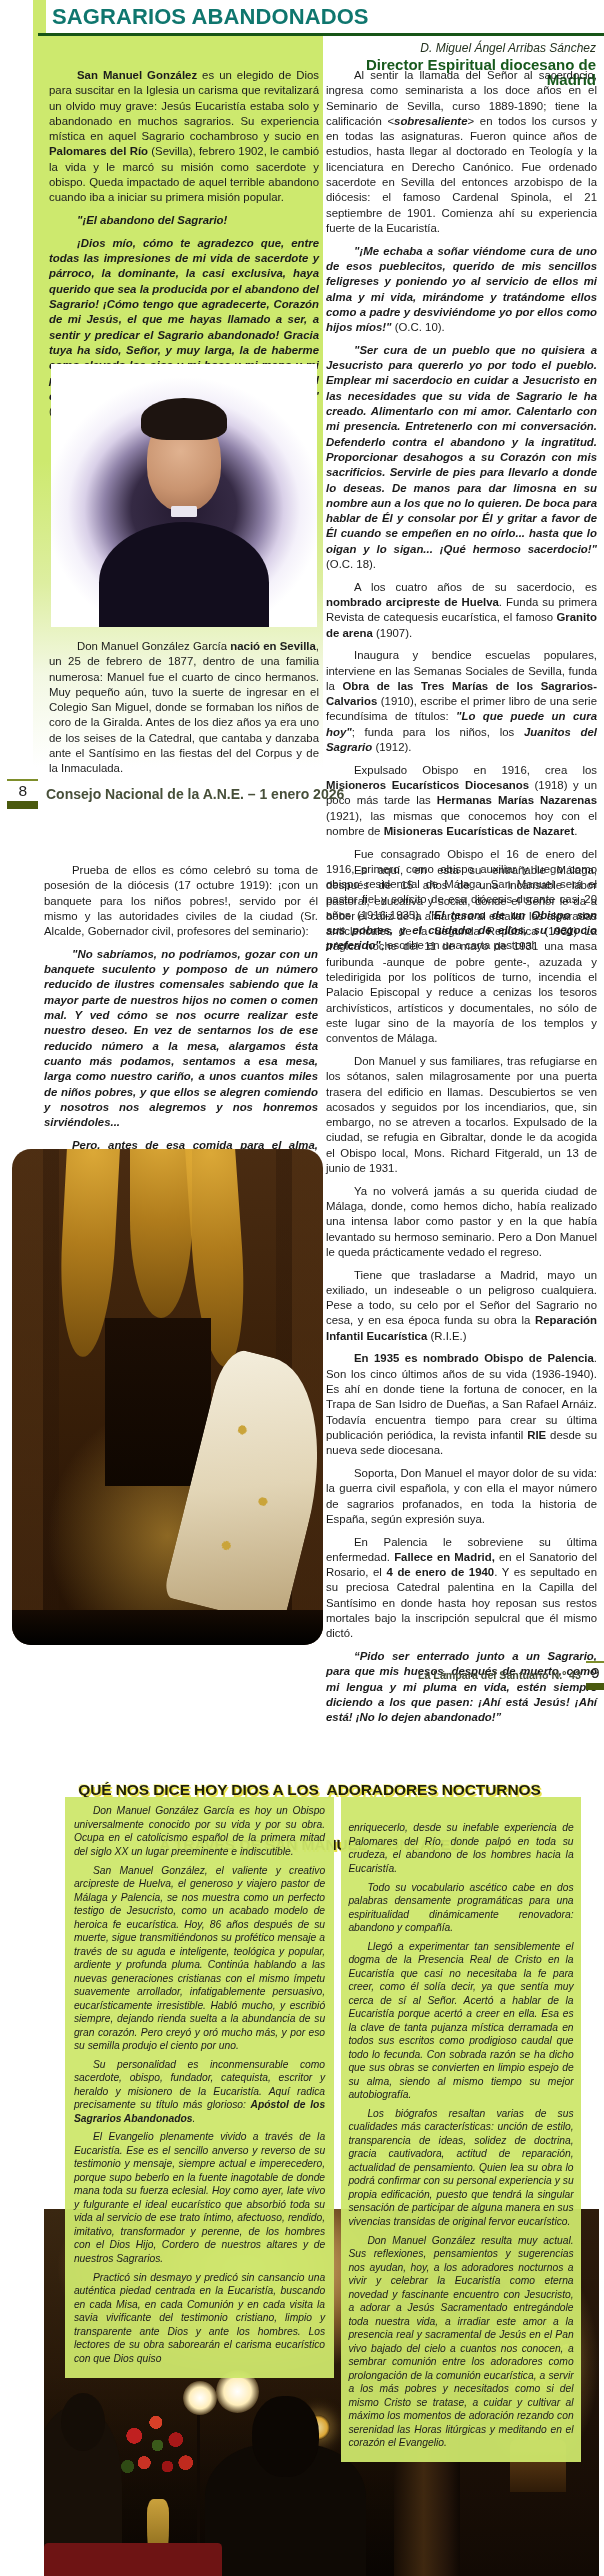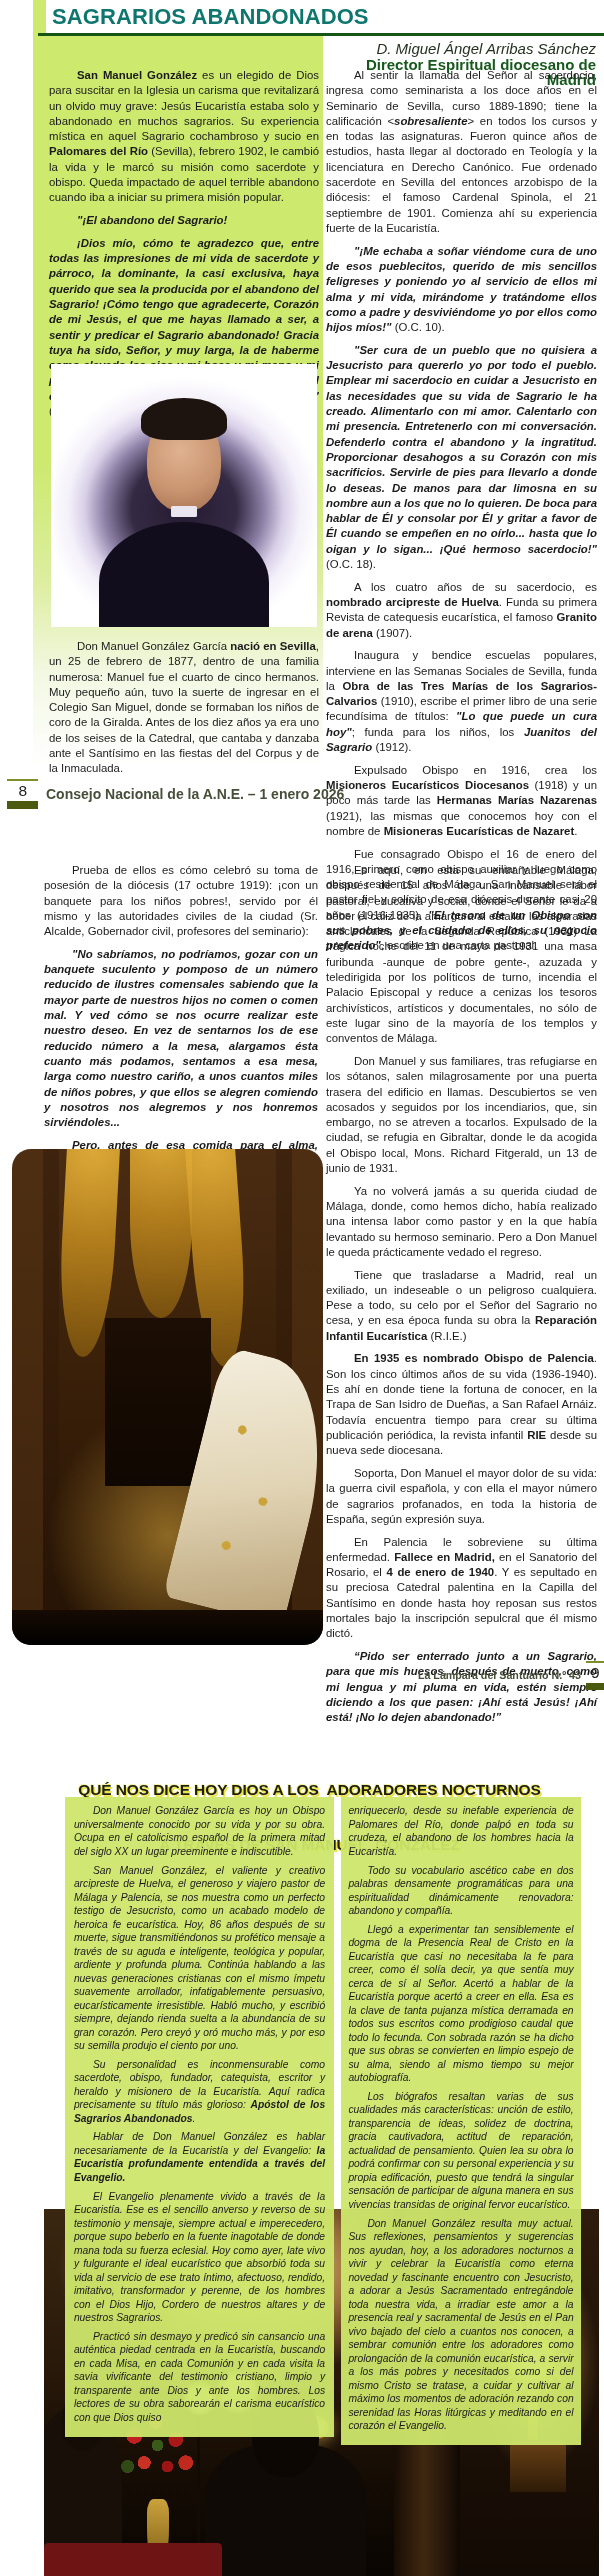--- a/index.html
+++ b/index.html
@@ -4,32 +4,32 @@
 <style>
   html,body{margin:0;padding:0;background:#ffffff;}
   .page{position:relative;width:605px;height:2576px;background:#fff;overflow:hidden;
         font-family:"Liberation Sans",sans-serif;color:#1b1b1b;}
   .abs{position:absolute;}
 
   
   .par{margin:0 0 7.4px 0;text-align:justify;}
   .body-lg .par{font-size:11.4px;line-height:15.3px;text-indent:28px;}
   .body-sm .par{font-size:10.3px;line-height:13.5px;text-indent:19px;margin-bottom:5.2px;}
-  .par.noind{text-indent:0;}
+  .par.noind{text-indent:0;margin-top:17px;}
   .b{font-weight:bold;}
   .i{font-style:italic;font-weight:bold;}
 
   
   .green-panel{left:33px;top:0;width:290px;height:767px;
     background:linear-gradient(180deg,#cde96e 0%,#cde96e 60%,#ddeea0 76%,#f3f8e3 88%,#ffffff 100%);}
   .title-white{left:46px;top:0;width:558px;height:33px;background:#ffffff;}
   .article-title{left:52px;top:4.4px;font-size:22px;font-weight:bold;color:#0f766e;letter-spacing:0.1px;}
   .title-rule{left:38px;top:33px;width:567px;height:3px;background:#175517;}
   .byline{left:326px;top:40px;width:270px;text-align:right;}
-  .byline-name{font-size:15px;font-style:italic;color:#24321f;line-height:17.7px;}
+  .byline-name{font-size:12px;font-style:italic;color:#24321f;line-height:17.7px;}
   .byline-role{font-size:15px;font-weight:bold;color:#17591c;line-height:14.8px;}
   .col{position:absolute;}
   .c1a{left:49px;top:68px;width:270px;}
   .c1b{left:49px;top:639px;width:270px;}
   .c1r{left:326px;top:68px;width:271px;}
 
   
   .photo-portrait{left:51px;top:364px;width:266px;height:263px;overflow:hidden;
     background:radial-gradient(ellipse 52% 50% at 50% 55%,#241a30 0%,#352a44 38%,#8f82a8 58%,#d9d0e8 72%,#f4f1fa 84%,#ffffff 100%);}
   .pp-cassock{position:absolute;left:18%;bottom:-6%;width:64%;height:46%;background:#120d1d;border-radius:50% 50% 0 0;}
@@ -186,21 +186,21 @@
       <div class="tb-drape tb-d3"></div>
       <div class="tb-door"></div>
       <div class="tb-veil"></div>
       <div class="tb-rail"></div>
     </div>
 
     <div class="col c2r body-lg">
         <p class="par"><span>Es aquí, en esta su entrañable Málaga, después de 15 años de una incansable labor pastoral, educativa y social, donde el Señor le da a beber el cáliz de la amargura al estallar las algaradas anticlericales de la Segunda República (1931) La trágica noche del 11 de mayo de 1931 una masa furibunda -aunque de pobre gente-, azuzada y teledirigida por los políticos de turno, incendia el Palacio Episcopal y reduce a cenizas los tesoros archivísticos, artísticos y documentales, no sólo de este lugar sino de la mayoría de los templos y conventos de Málaga.</span></p>
         <p class="par"><span>Don Manuel y sus familiares, tras refugiarse en los sótanos, salen milagrosamente por una puerta trasera del edificio en llamas. Descubiertos se ven acosados y seguidos por los incendiarios, que, sin embargo, no se atreven a tocarlos. Expulsado de la ciudad, se refugia en Gibraltar, donde le da acogida el Obispo local, Mons. Richard Fitgerald, un 13 de junio de 1931.</span></p>
         <p class="par"><span>Ya no volverá jamás a su querida ciudad de Málaga, donde, como hemos dicho, había realizado una intensa labor como pastor y en la que había levantado su hermoso seminario. Pero a Don Manuel le queda prácticamente vedado el regreso.</span></p>
-        <p class="par"><span>Tiene que trasladarse a Madrid, real un exiliado, un indeseable o un peligroso cualquiera. Pese a todo, su celo por el Señor del Sagrario no cesa, y en esa época funda su obra la </span><span class="b">Reparación Infantil Eucarística</span><span> (R.I.E.)</span></p>
+        <p class="par"><span>Tiene que trasladarse a Madrid, mayo un exiliado, un indeseable o un peligroso cualquiera. Pese a todo, su celo por el Señor del Sagrario no cesa, y en esa época funda su obra la </span><span class="b">Reparación Infantil Eucarística</span><span> (R.I.E.)</span></p>
         <p class="par"><span class="b">En 1935 es nombrado Obispo de Palencia</span><span>. Son los cinco últimos años de su vida (1936-1940). Es ahí en donde tiene la fortuna de conocer, en la Trapa de San Isidro de Dueñas, a San Rafael Arnáiz. Todavía encuentra tiempo para crear su última publicación periódica, la revista infantil </span><span class="b">RIE</span><span> desde su nueva sede diocesana.</span></p>
         <p class="par"><span>Soporta, Don Manuel el mayor dolor de su vida: la guerra civil española, y con ella el mayor número de sagrarios profanados, en toda la historia de España, según expresión suya.</span></p>
         <p class="par"><span>En Palencia le sobreviene su última enfermedad. </span><span class="b">Fallece en Madrid,</span><span> en el Sanatorio del Rosario, el </span><span class="b">4 de enero de 1940</span><span>. Y es sepultado en su preciosa Catedral palentina en la Capilla del Santísimo en donde hasta hoy reposan sus restos mortales bajo la inscripción sepulcral que él mismo dictó.</span></p>
         <p class="par"><span class="b i">“Pido ser enterrado junto a un Sagrario, para que mis huesos, después de muerto, como mi lengua y mi pluma en vida, estén siempre diciendo a los que pasen: ¡Ahí está Jesús! ¡Ahí está! ¡No lo dejen abandonado!”</span></p>
       </div>
 
     <div class="abs footer-text" style="left:317px;top:1669px;width:264px;text-align:right;font-size:10.7px;">La Lámpara del Santuario N.º 43</div>
     <div class="abs pagenum" style="left:586px;top:1661px;width:18.4px;">
       <div class="pn-line"></div>
       <div class="pn-num">9</div>
@@ -231,21 +231,20 @@
       <div class="ad-man-head"></div>
       <div class="ad-woman"></div>
       <div class="ad-woman-head"></div>
       <div class="ad-pew"></div>
     </div>
 
     <div class="abs box3 box3l body-sm">
         <p class="par"><span>Don Manuel González García es hoy un Obispo universalmente conocido por su vida y por su obra. Ocupa en el catolicismo español de la primera mitad del siglo XX un lugar preeminente e indiscutible.</span></p>
         <p class="par"><span>San Manuel González, el valiente y creativo arcipreste de Huelva, el generoso y viajero pastor de Málaga y Palencia, se nos muestra como un perfecto testigo de Jesucristo, como un acabado modelo de heroica fe eucarística. Hoy, 86 años después de su muerte, sigue transmitiéndonos su profético mensaje a través de su aguda e inteligente, teológica y popular, ardiente y profunda pluma. Continúa hablando a las nuevas generaciones cristianas con el mismo ímpetu suavemente arrollador, infatigablemente persuasivo, eucarísticamente irresistible. Habló mucho, y escribió siempre, dejando rienda suelta a la abundancia de su gran corazón. Pero creyó y oró mucho más, y por eso su semilla produjo el ciento por uno.</span></p>
         <p class="par"><span>Su personalidad es inconmensurable como sacerdote, obispo, fundador, catequista, escritor y heraldo y misionero de la Eucaristía. Aquí radica precisamente su título más glorioso: </span><span class="b">Apóstol de los Sagrarios Abandonados</span><span>.</span></p>
-        <p class="par"><span>Hablar de Don Manuel González es hablar necesariamente de la Eucaristía y del Evangelio: </span><span class="b">la Eucaristía profundamente entendida a través del Evangelio.</span></p>
         <p class="par"><span>El Evangelio plenamente vivido a través de la Eucaristía. Ese es el sencillo anverso y reverso de su testimonio y mensaje, siempre actual e imperecedero, porque supo beberlo en la fuente inagotable de donde mana toda su fuerza eclesial. Hoy como ayer, late vivo y fulgurante el ideal eucarístico que absorbió toda su vida al servicio de ese trato íntimo, afectuoso, rendido, imitativo, transformador y perenne, de los hombres con el Dios Hijo, Cordero de nuestros altares y de nuestros Sagrarios.</span></p>
         <p class="par"><span>Practicó sin desmayo y predicó sin cansancio una auténtica piedad centrada en la Eucaristía, buscando en cada Misa, en cada Comunión y en cada visita la savia vivificante del testimonio cristiano, limpio y transparente ante Dios y ante los hombres. Los lectores de su obra saborearán el carisma eucarístico con que Dios quiso</span></p>
       </div>
     <div class="abs box3 box3r body-sm">
         <p class="par noind"><span>enriquecerlo, desde su inefable experiencia de Palomares del Río, donde palpó en toda su crudeza, el abandono de los hombres hacia la Eucaristía.</span></p>
         <p class="par"><span>Todo su vocabulario ascético cabe en dos palabras densamente programáticas para una espiritualidad dinámicamente renovadora: abandono y compañía.</span></p>
         <p class="par"><span>Llegó a experimentar tan sensiblemente el dogma de la Presencia Real de Cristo en la Eucaristía que casi no necesitaba la fe para creer, como él solía decir, ya que sentía muy cerca de sí al Señor. Acertó a hablar de la Eucaristía porque acertó a creer en ella. Esa es la clave de tanta pujanza mística derramada en todos sus escritos como prodigioso caudal que todo lo fecunda. Con sobrada razón se ha dicho que sus obras se convierten en limpio espejo de su alma, siendo al mismo tiempo su mejor autobiografía.</span></p>
         <p class="par"><span>Los biógrafos resaltan varias de sus cualidades más características: unción de estilo, transparencia de ideas, solidez de doctrina, gracia cautivadora, actitud de reparación, actualidad de pensamiento. Quien lea su obra lo podrá confirmar con su personal experiencia y su propia edificación, puesto que tendrá la singular sensación de participar de alguna manera en sus vivencias transidas de original fervor eucarístico.</span></p>
         <p class="par"><span>Don Manuel González resulta muy actual. Sus reflexiones, pensamientos y sugerencias nos ayudan, hoy, a los adoradores nocturnos a vivir y celebrar la Eucaristía como eterna novedad y fascinante encuentro con Jesucristo, a adorar a Jesús Sacramentado entregándole toda nuestra vida, a irradiar este amor a la presencia real y sacramental de Jesús en el Pan vivo bajado del cielo a cuantos nos conocen, a sembrar comunión entre los adoradores como prolongación de la comunión eucarística, a servir a los más pobres y necesitados como si del mismo Cristo se tratase, a cuidar y cultivar al máximo los momentos de adoración rezando con serenidad las Horas litúrgicas y meditando en el corazón el Evangelio.</span></p>
       </div>

